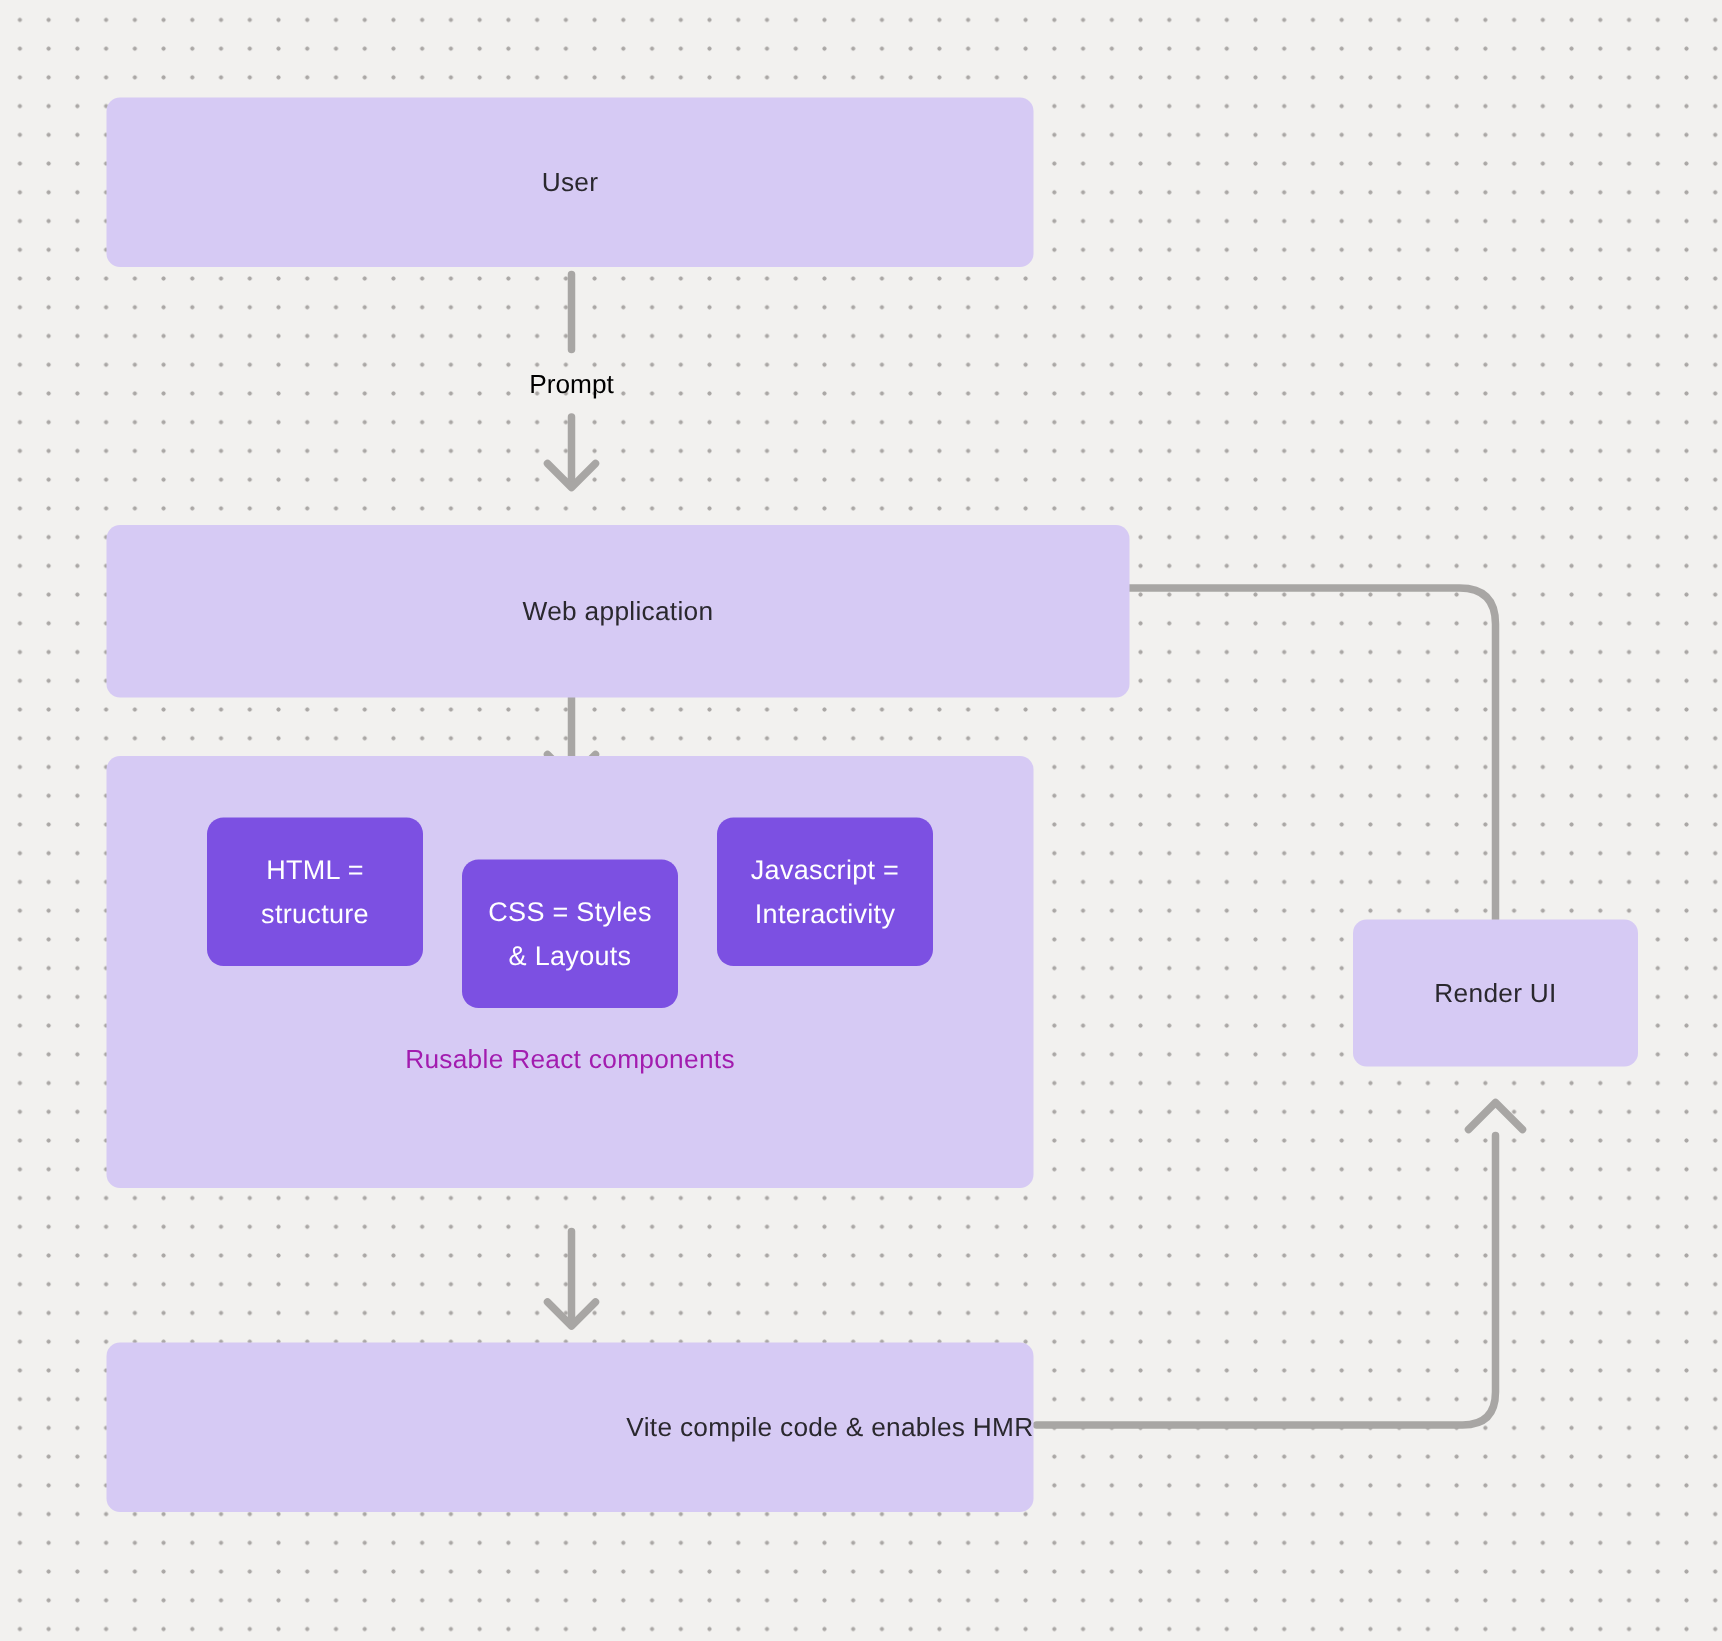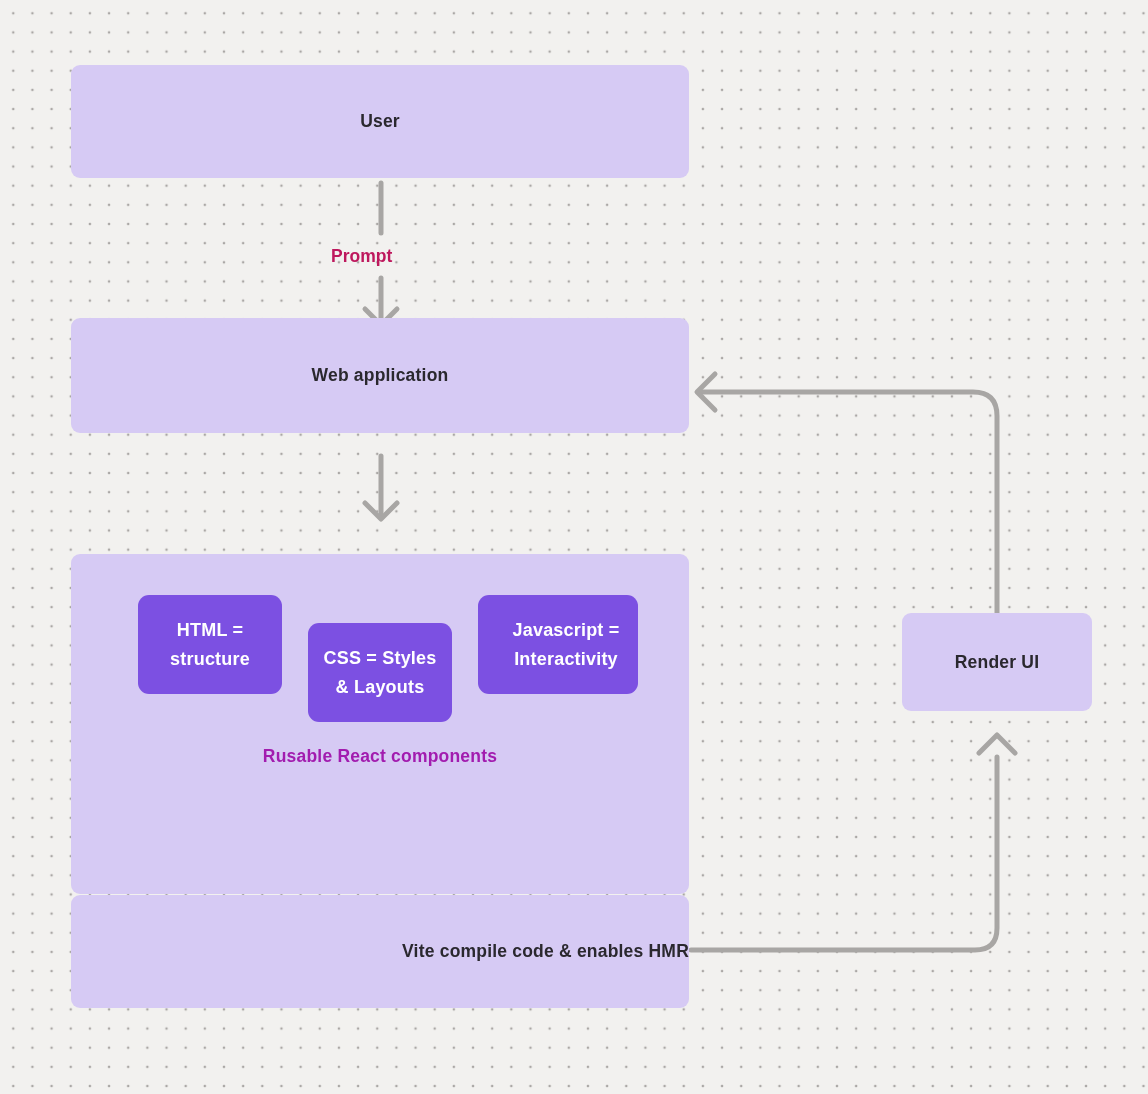--- a/index.html
+++ b/index.html
@@ -8,42 +8,42 @@
     height: 1094px;
     overflow: hidden;
     position: relative;
     font-family: "Liberation Sans", sans-serif;
     color: #2a282e;
     background-color: #f2f1ef;
     background-image: radial-gradient(circle, #aaa7a5 1.15px, rgba(170,167,165,0) 1.6px);
     background-size: 19.17px 19.17px;
     background-position: 3.7px 3.7px;
   }
-  .canvas { position: absolute; inset: 0; font-weight: bold; }
+  .canvas { position: absolute; inset: 0; }
   svg.edges { position: absolute; left: 0; top: 0; pointer-events: none; }
   svg.edges path {
     fill: none;
     stroke: #a8a6a4;
     stroke-width: 5;
     stroke-linecap: round;
     stroke-linejoin: round;
   }
   .node {
     position: absolute;
     background: #d6caf4;
     border-radius: 9px;
     display: flex;
     align-items: center;
     justify-content: center;
     font-size: 17.5px;
     letter-spacing: 0.2px;
   }
   #node-user      { left: 71px;  top: 65px;  width: 618px; height: 113px; }
-  #node-web       { left: 71px;  top: 318px; width: 618px; height: 115px; align-items: center; }
-  #node-components{ left: 71px;  top: 554px; width: 618px; height: 340px; display: block; }
+  #node-web       { left: 71px;  top: 350px; width: 682px; height: 115px; align-items: center; }
+  #node-components{ left: 71px;  top: 504px; width: 618px; height: 288px; display: block; }
   #node-vite      { left: 71px;  top: 895px; width: 618px; height: 113px; justify-content: flex-end; }
   #node-render    { left: 902px; top: 613px; width: 190px; height: 98px; }
   .inner {
     position: absolute;
     top: 41px;
     width: 144px;
     height: 99px;
     background: #7c50e2;
     border-radius: 11px;
     color: #ffffff;
@@ -51,38 +51,39 @@
     flex-direction: column;
     align-items: center;
     justify-content: center;
     text-align: center;
     font-size: 18px;
     line-height: 29px;
     letter-spacing: 0.2px;
   }
   .inner.i1 { left: 67px; }
   .inner.i2 { left: 237px; margin-top: 28px; }
-  .inner.i3 { left: 407px; padding-left: 16px; }
+  .inner.i3 { left: 407px; }
   .caption {
     position: absolute;
     left: 0;
     top: 192px;
     width: 100%;
     text-align: center;
     font-size: 17.5px;
     letter-spacing: 0.2px;
     color: #a21caf;
   }
   .edge-label {
     position: absolute;
     left: 331px;
     top: 246px;
     width: 100px;
+    text-align: center;
     font-size: 17.5px;
-    color: #be185d;
+    color: #000000;
   }
 </style>
 </head>
 <body>
 
 <div class="canvas">
 
   <svg class="edges" width="1148" height="1094" viewBox="0 0 1148 1094">
 
     <path d="M381 183 L381 233"></path>

